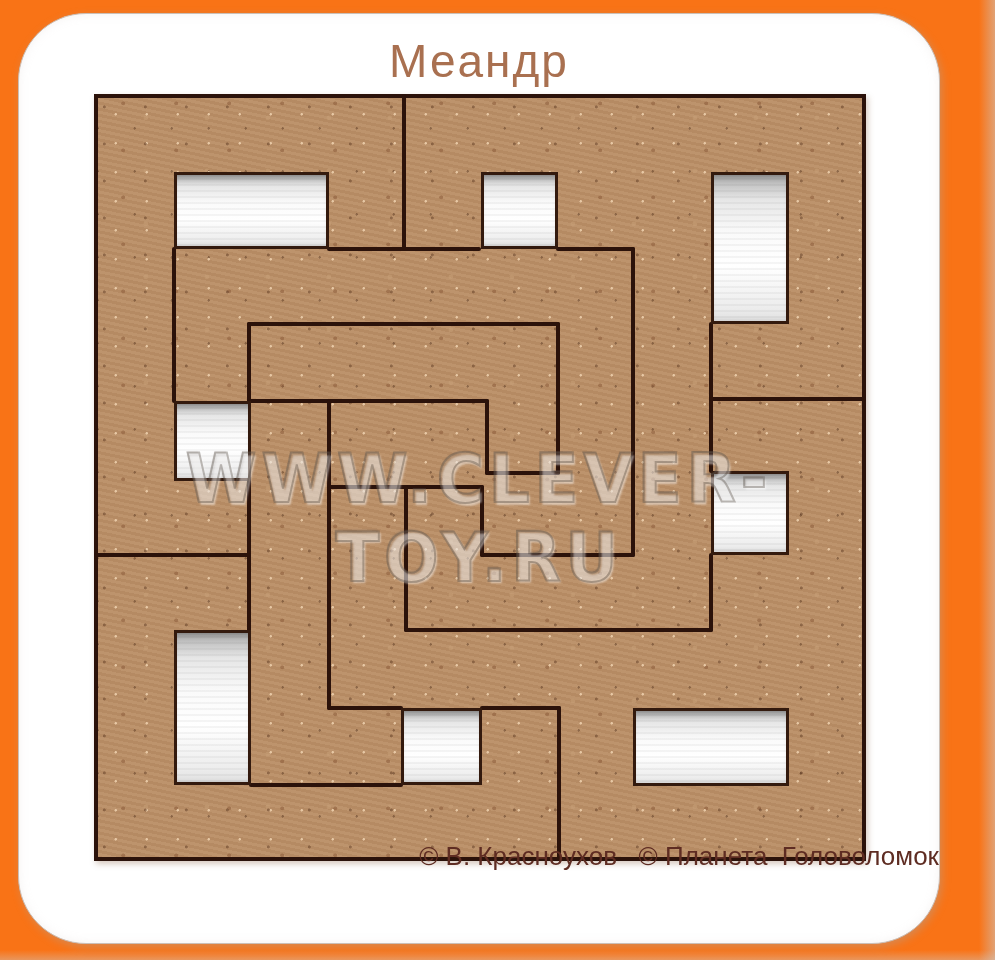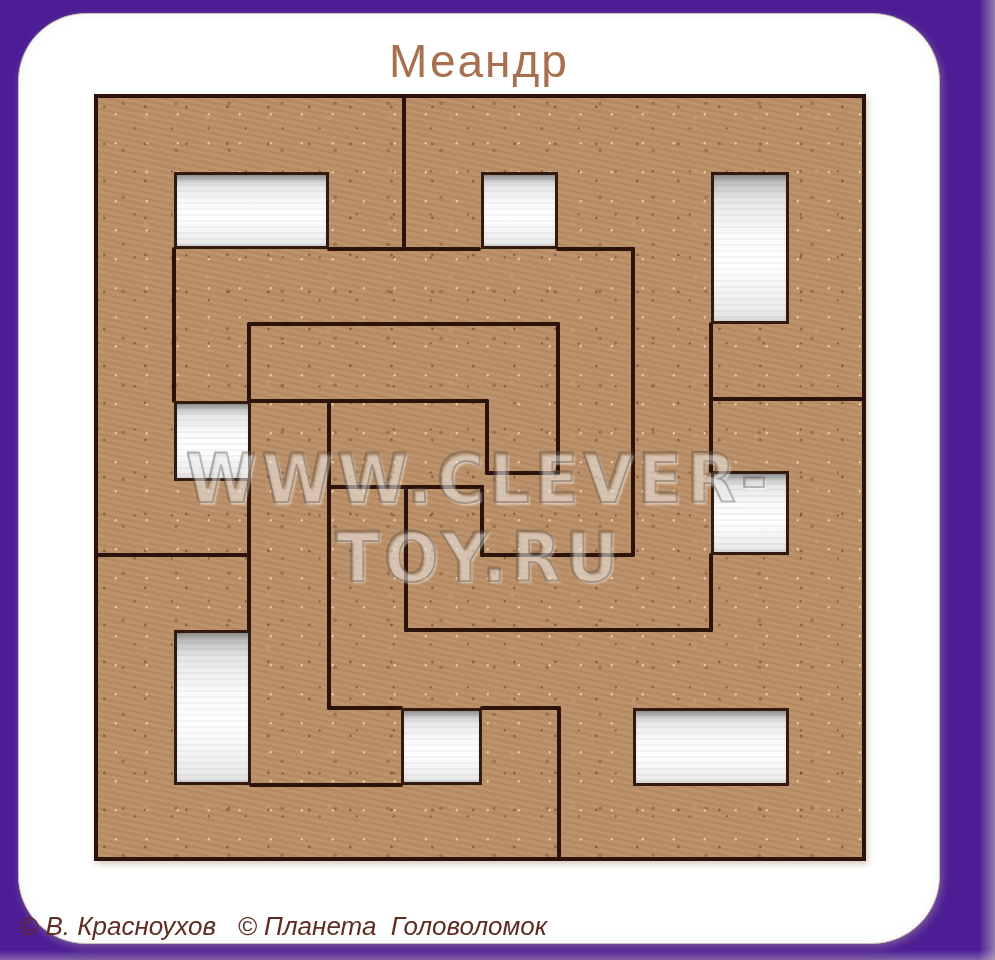--- a/index.html
+++ b/index.html
@@ -5,21 +5,21 @@
   :root{
     --mdf:#b98e66; --cut:#2b120a; --title:#a97050; --credits:#5e2c22;
     --board-bg:#ffffff; --board-edge:#cbbfb7; --wm:#6f675f;
   }
   html,body{margin:0;padding:0;}
   body{
     width:995px;height:960px;overflow:hidden;position:relative;
     background:#fdfdfc;
     font-family:"Liberation Sans","DejaVu Sans",sans-serif;
   }
-  .photo{position:absolute;inset:0;background:#4c1d95;}
+  .photo{position:absolute;inset:0;background:#f97316;}
   .photo::after{
     content:"";position:absolute;top:0;right:0;width:16px;height:100%;
     background:linear-gradient(90deg,rgba(210,205,200,0) 0%,rgba(205,200,196,.55) 100%);
     pointer-events:none;
   }
   .photo::before{
     content:"";position:absolute;left:0;bottom:0;width:100%;height:10px;
     background:linear-gradient(180deg,rgba(210,205,200,0) 0%,rgba(208,203,199,.4) 100%);
     pointer-events:none;
   }
@@ -28,22 +28,22 @@
     background:var(--board-bg);
     border:1px solid var(--board-edge);
     border-radius:68px;
     box-shadow:2px 3px 9px rgba(175,165,155,.45), inset 0 0 10px rgba(215,205,198,.25);
   }
   .title{
     position:absolute;top:20px;left:0;width:100%;text-align:center;
     font-size:46px;letter-spacing:2px;color:var(--title);
   }
   .credits{
-    position:absolute;top:897px;left:0;width:100%;text-align:left;
-    font-size:26px;color:var(--credits);white-space:pre;font-style:italic;
+    position:absolute;top:827px;left:0;width:100%;text-align:right;
+    font-size:26px;color:var(--credits);white-space:pre;
   }
   .puzzle{
     position:absolute;left:75px;top:80px;width:772px;height:767px;
     background-color:var(--mdf);
     background-image:
       radial-gradient(circle 1.4px at 25% 35%, rgba(88,52,30,.45) 0 1.2px, transparent 1.8px),
       radial-gradient(circle 1px  at 70% 70%, rgba(235,205,170,.9) 0 1px, transparent 1.5px),
       radial-gradient(circle 1.7px at 55% 20%, rgba(140,92,58,.55) 0 1.6px, transparent 2.2px),
       radial-gradient(circle 1px  at 10% 80%, rgba(70,40,22,.4) 0 1px, transparent 1.4px),
       radial-gradient(circle 2px  at 85% 45%, rgba(200,160,120,.5) 0 2px, transparent 2.6px),

